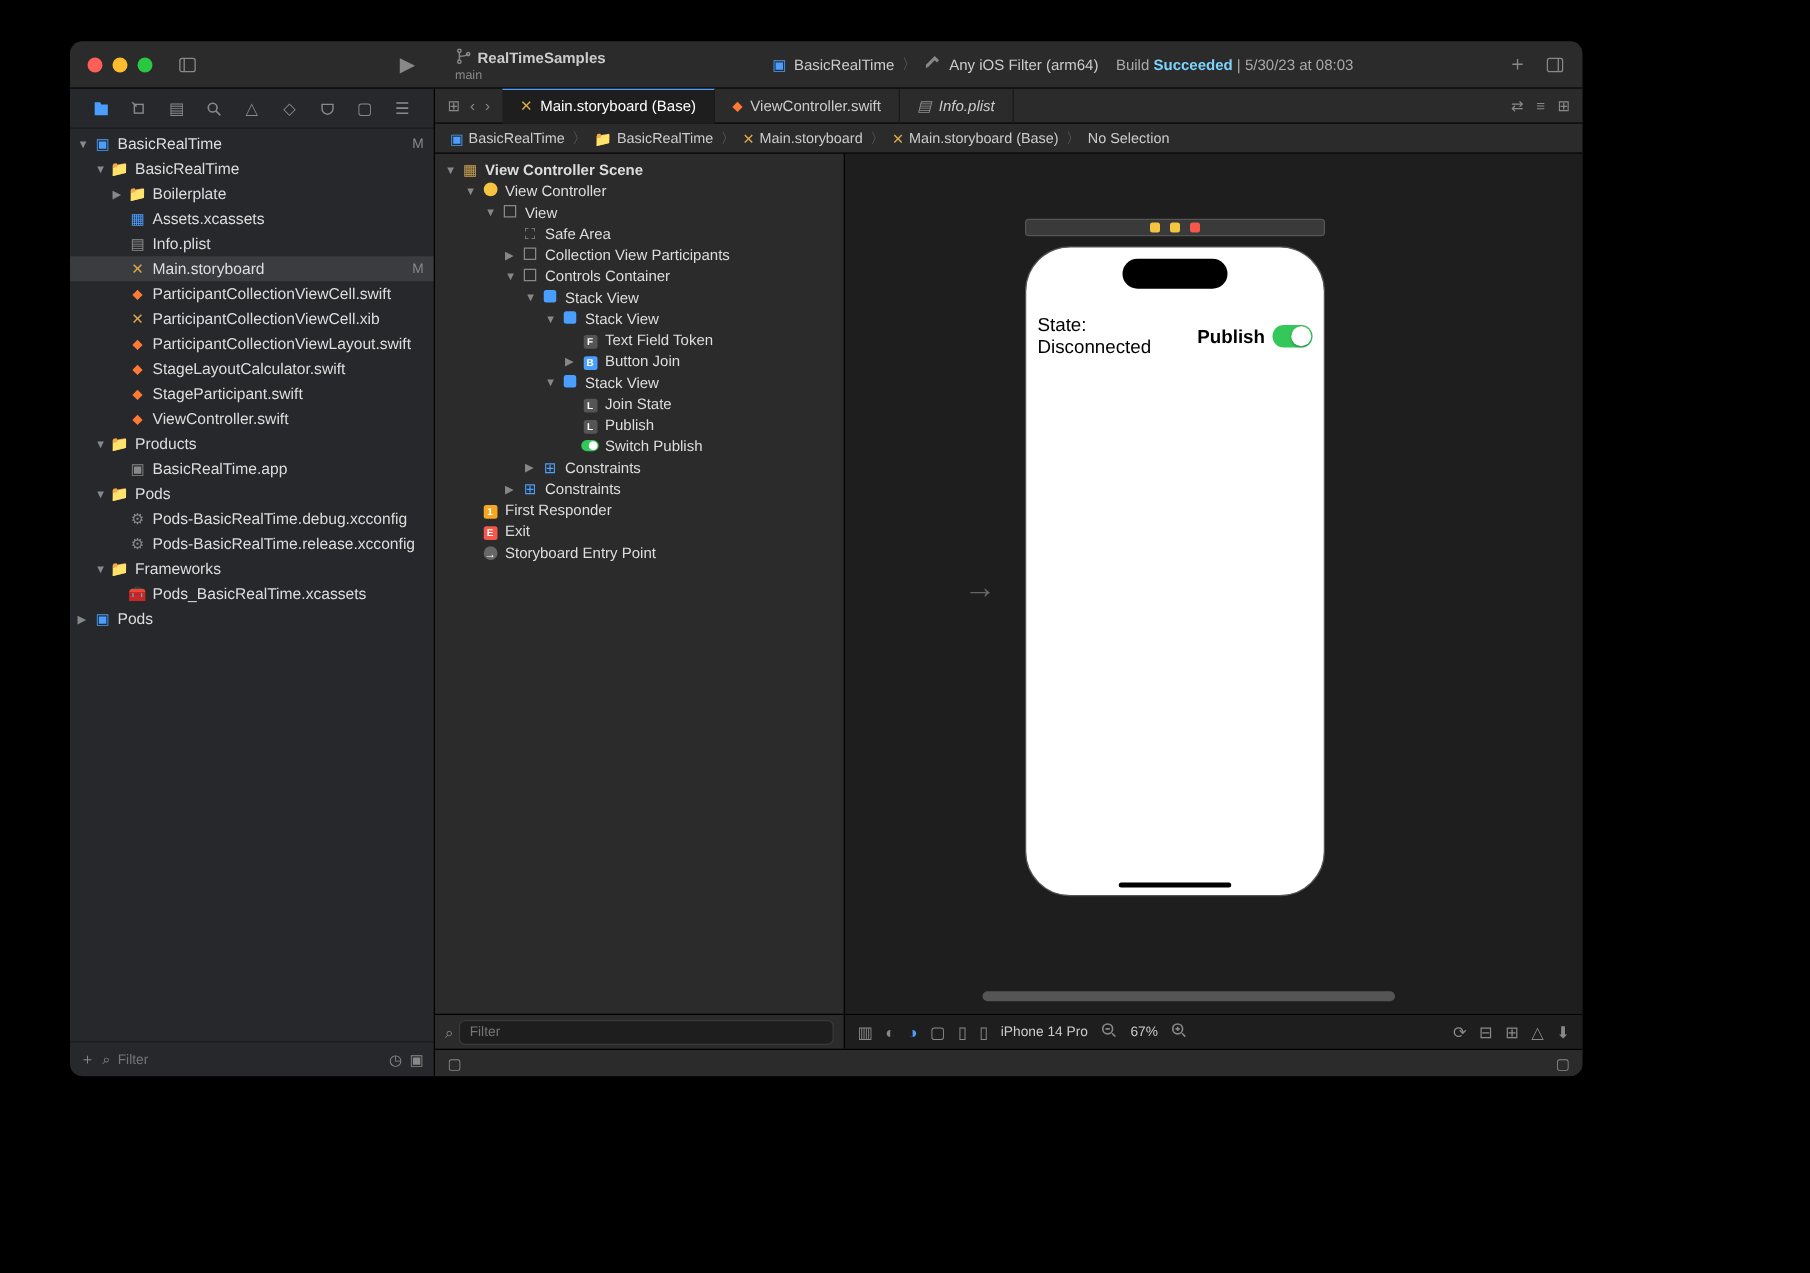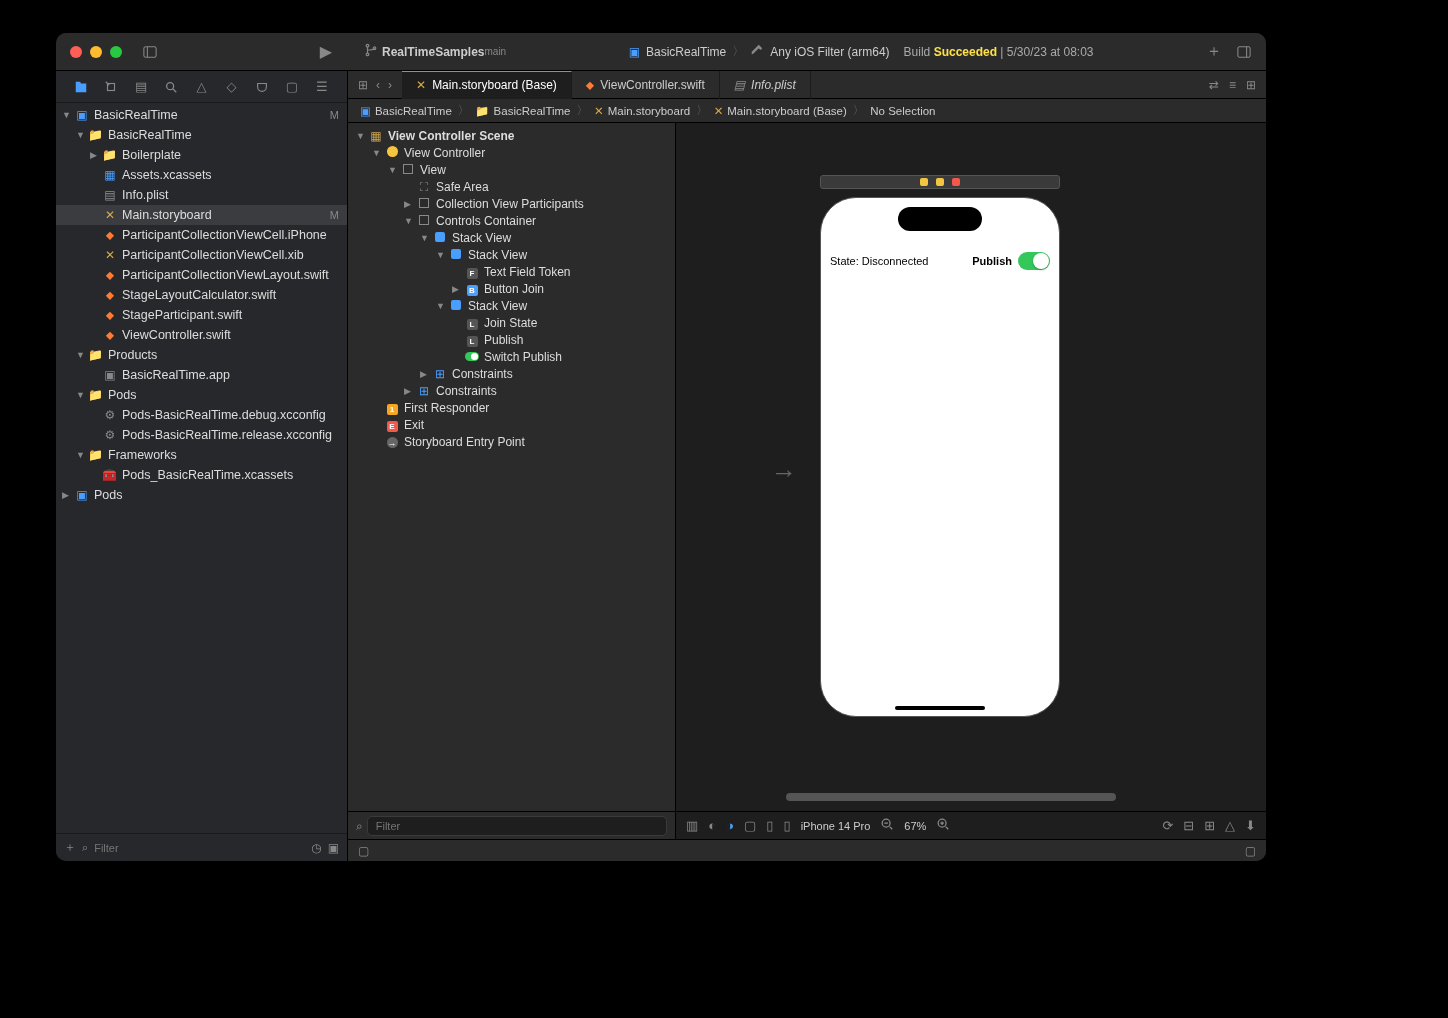--- a/index.html
+++ b/index.html
@@ -8,25 +8,25 @@
 .titlebar { height: 38px; background: #2b2b2b; display: flex; align-items: center; border-bottom: 1px solid #000; }
 .traffic { display: flex; gap: 8px; padding-left: 14px; width: 80px; }
 .dot { width: 12px; height: 12px; border-radius: 50%; }
 .dot.red { background: #ff5f57; }
 .dot.yellow { background: #febc2e; }
 .dot.green { background: #28c840; }
 .toolbar-left { display: flex; align-items: center; gap: 18px; padding-left: 6px; }
 .tb-icon { width: 16px; height: 16px; display: flex; align-items: center; justify-content: center; color: #888; }
 .title-center { flex: 1; display: flex; align-items: center; justify-content: center; gap: 14px; color: #ccc; font-size: 12px; }
 .scheme-area { display: flex; align-items: center; gap: 6px; color: #ccc; font-size: 12px; }
-.title-proj { display: flex; flex-direction: row; align-items: center; padding: 0 10px; color: #ccc; font-size: 12px; min-width: 140px; }
+.title-proj { display: flex; flex-direction: column; align-items: flex-start; padding: 0 10px; color: #ccc; font-size: 12px; min-width: 140px; }
 .title-proj .sub { font-size: 10px; color: #888; }
 .branch-icon { color: #888; }
 .build-status { color: #aaa; font-size: 12px; }
-.build-status b { color: #fde047; font-weight: 600; }
+.build-status b { color: #7dd3fc; font-weight: 600; }
 .tb-right { display: flex; gap: 14px; padding-right: 14px; }
 
 .body { flex: 1; display: flex; min-height: 0; }
 
 .sidebar { width: 292px; background: #26282b; display: flex; flex-direction: column; border-right: 1px solid #000; }
 .nav-icons { height: 32px; display: flex; align-items: center; justify-content: space-around; padding: 0 10px; border-bottom: 1px solid #1a1a1a; }
 .nav-icons .ni { width: 18px; height: 18px; color: #888; font-size: 13px; display: flex; align-items: center; justify-content: center; }
 .nav-icons .ni.active { color: #4a9eff; }
 .tree { flex: 1; overflow: auto; font-size: 12.5px; color: #ddd; padding-top: 2px; }
 .tree-row { display: flex; align-items: center; height: 20px; padding-right: 8px; white-space: nowrap; }
@@ -86,21 +86,21 @@
 .device-bar .ty1 { background: #f5c542; }
 .device-bar .ty2 { background: #f5584a; }
 .entry-arrow { position: absolute; left: 95px; top: 331px; color: #666; font-size: 26px; }
 .phone { position: absolute; left: 144px; top: 74px; width: 240px; height: 520px; background: #fff; border-radius: 36px; border: 1px solid #555; overflow: hidden; }
 .notch { position: absolute; top: 9px; left: 50%; transform: translateX(-50%); width: 84px; height: 24px; background: #000; border-radius: 14px; }
 .home-ind { position: absolute; bottom: 6px; left: 50%; transform: translateX(-50%); width: 90px; height: 4px; background: #000; border-radius: 3px; }
 .app-content { position: absolute; top: 48px; left: 5px; right: 5px; }
 .token-row { display: flex; gap: 4px; background: #f2f2f4; border-radius: 4px; padding: 2px; align-items: center; }
 .token-row input { flex: 1; border: none; background: transparent; font-size: 11px; padding: 4px 6px; color: #888; outline: none; }
 .join-btn { background: #007aff; color: #fff; font-size: 12px; padding: 4px 12px; border-radius: 5px; border: none; }
-.state-row { display: flex; align-items: center; justify-content: space-between; font-size: 11px; padding: 6px 4px 0; color: #000; }
+.state-row { display: flex; align-items: center; justify-content: space-between; font-size: 15px; padding: 6px 4px 0; color: #000; }
 .state-row .pub { display: flex; align-items: center; gap: 6px; font-weight: 600; }
 .switch { width: 32px; height: 18px; background: #34c759; border-radius: 10px; position: relative; }
 .switch::after { content: ''; position: absolute; right: 1px; top: 1px; width: 16px; height: 16px; background: #fff; border-radius: 50%; box-shadow: 0 1px 2px rgba(0,0,0,0.3); }
 
 .canvas-scroll { position: absolute; bottom: 10px; left: 110px; width: 330px; height: 8px; background: #555; border-radius: 4px; }
 
 .canvas-bottom { height: 28px; border-top: 1px solid #000; display: flex; align-items: center; padding: 0 10px; font-size: 11px; color: #ccc; gap: 10px; }
 .canvas-bottom .bi { color: #888; font-size: 13px; }
 .canvas-bottom .bi.active { color: #4a9eff; }
 .canvas-bottom .device-name { color: #ccc; }
@@ -232,21 +232,21 @@
             <span class="ficon plist">▤</span>
             <span>Info.plist</span>
           </div>
         <div class="tree-row selected" style="padding-left:46px">
             <span class="ficon ib">✕</span>
             <span>Main.storyboard</span>
             <span class="badge">M</span>
           </div>
         <div class="tree-row" style="padding-left:46px">
             <span class="ficon swift">⬥</span>
-            <span>ParticipantCollectionViewCell.iPhone</span>
+            <span>ParticipantCollectionViewCell.swift</span>
           </div>
         <div class="tree-row" style="padding-left:46px">
             <span class="ficon ib">✕</span>
             <span>ParticipantCollectionViewCell.xib</span>
           </div>
         <div class="tree-row" style="padding-left:46px">
             <span class="ficon swift">⬥</span>
             <span>ParticipantCollectionViewLayout.swift</span>
           </div>
         <div class="tree-row" style="padding-left:46px">

